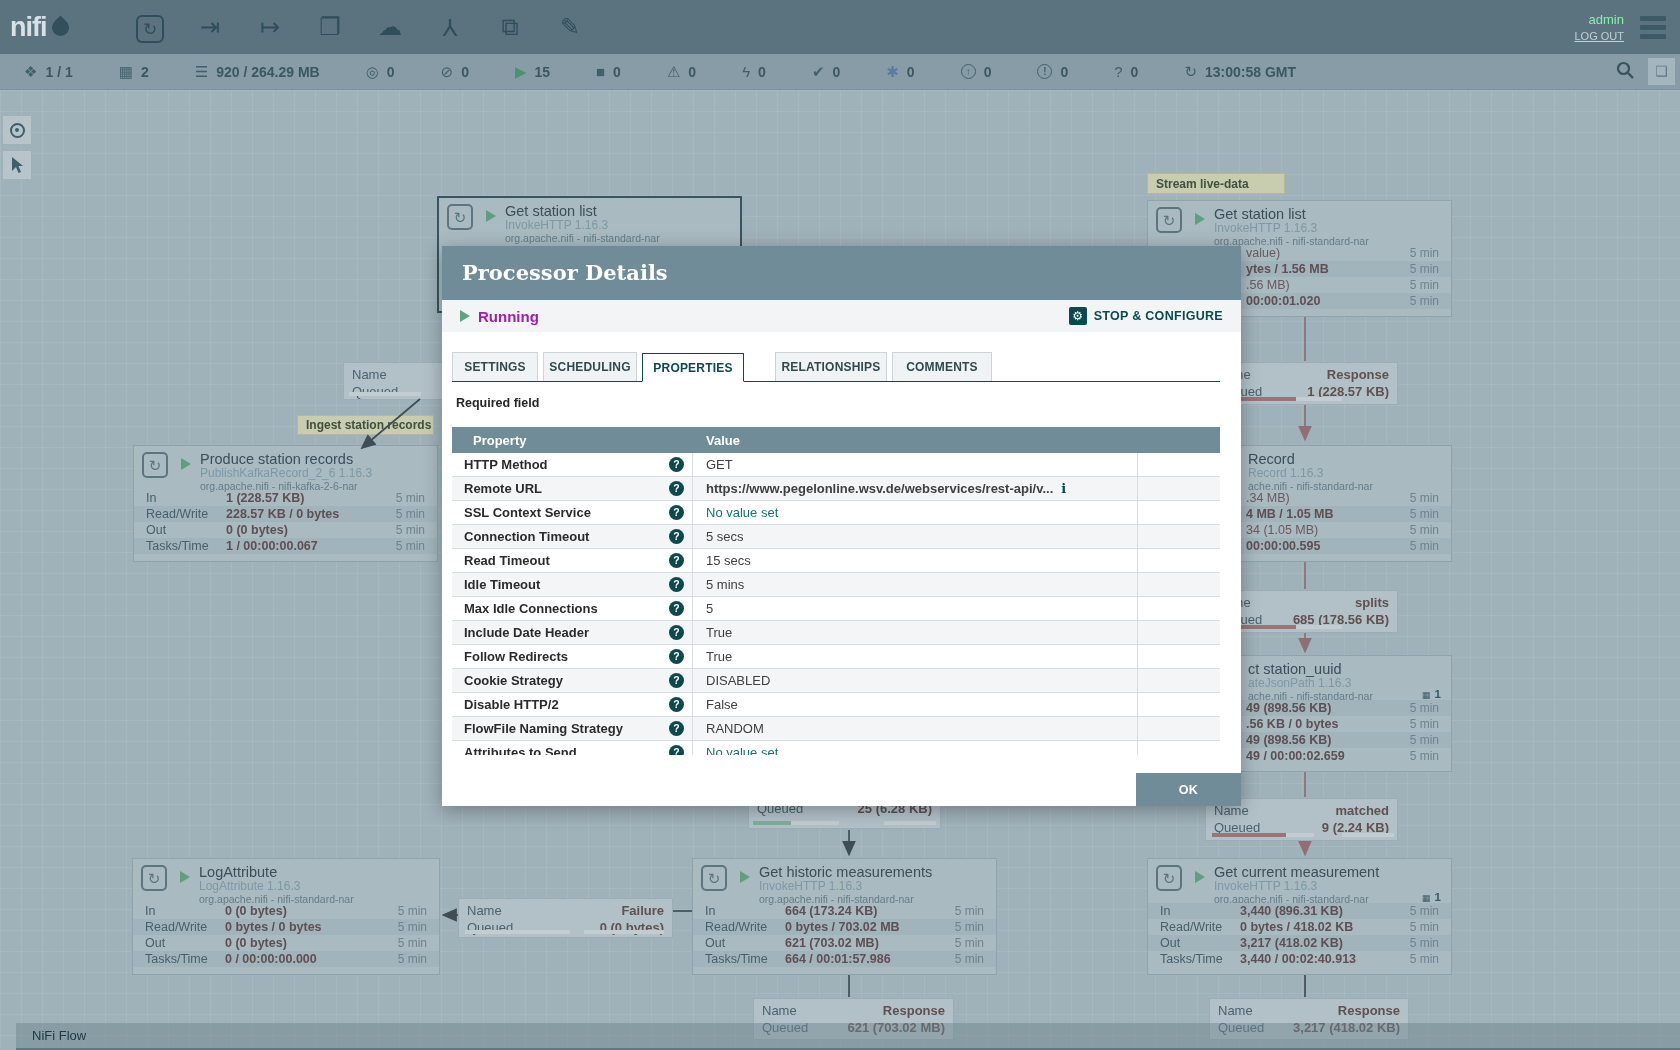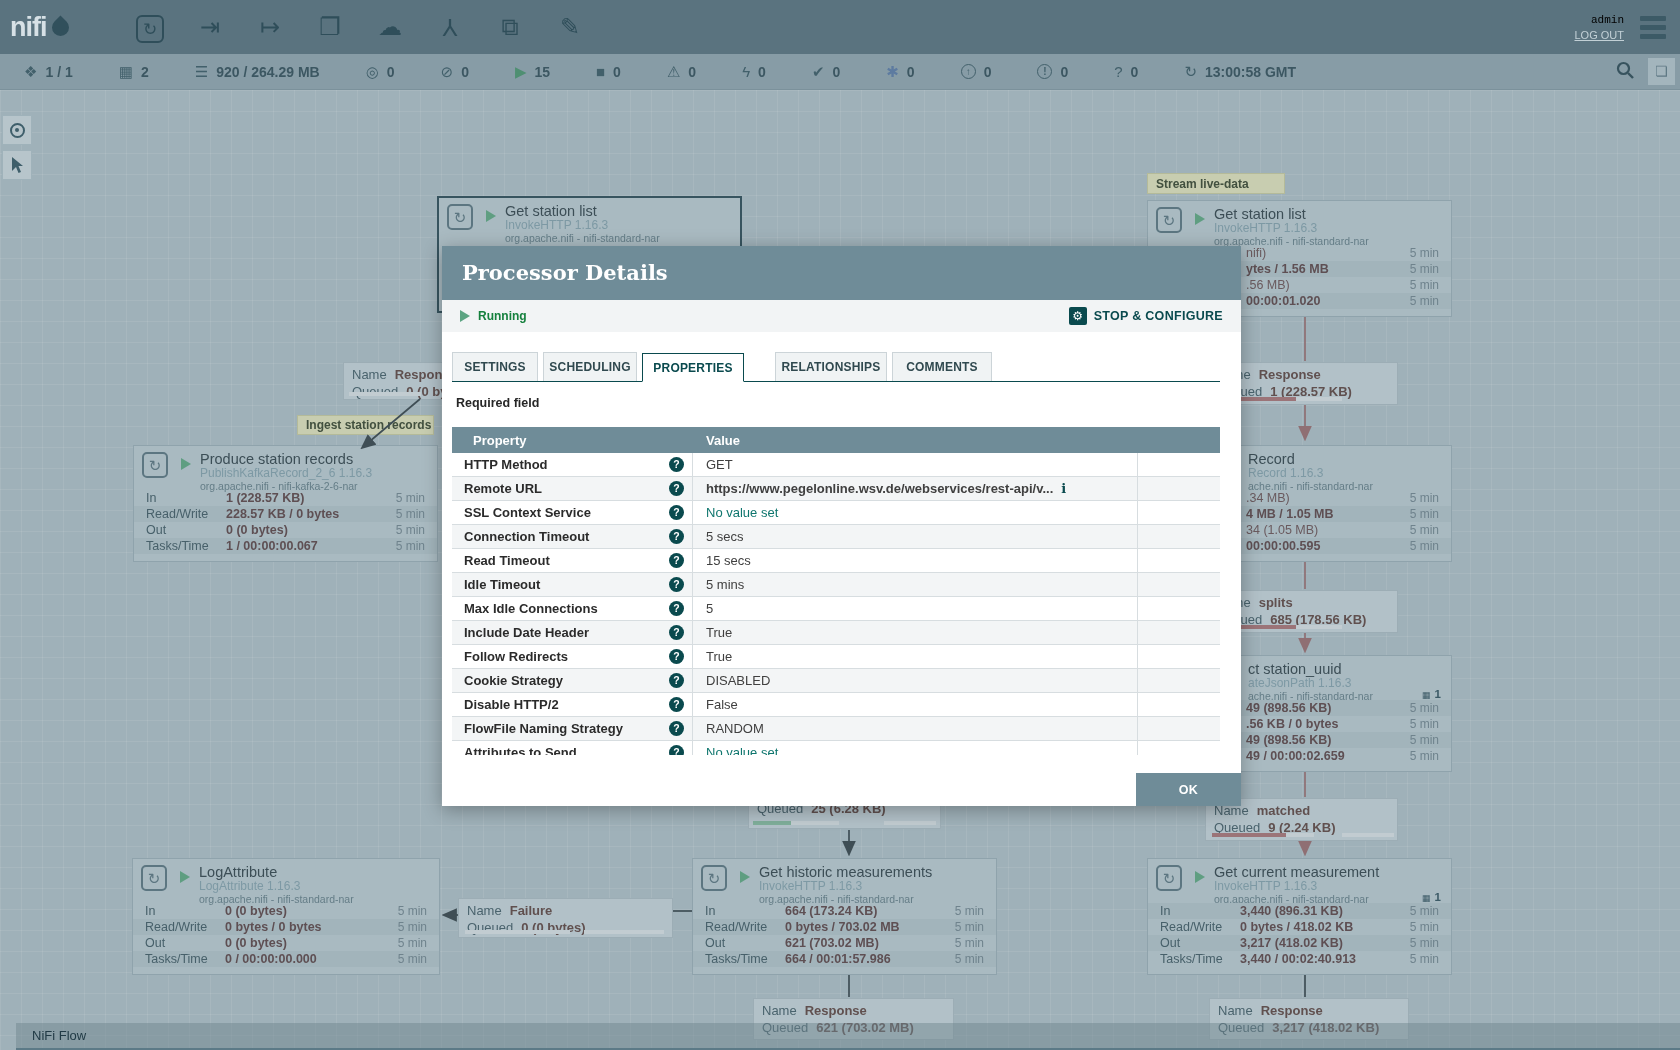--- a/index.html
+++ b/index.html
@@ -9,21 +9,21 @@
   
   #hdr{position:absolute;left:0;top:0;width:100%;height:54px;background:#5a737f;display:flex;align-items:center;z-index:30;}
   #logo{display:flex;align-items:center;margin-left:10px;width:110px;}
   #logo .word{font-size:27px;font-weight:bold;letter-spacing:-1px;color:#d7e1e6;}
   #logo .drop{width:17px;height:17px;background:#31505c;border-radius:0 50% 50% 50%;transform:rotate(45deg);margin-left:5px;}
   .tool{width:42px;height:34px;margin:0 9px;color:#2f4e5a;font-size:24px;line-height:34px;text-align:center;cursor:grab;}
   .tool.boxed span{display:inline-block;width:28px;height:28px;border:2px solid #2f4e5a;border-radius:6px;line-height:25px;font-size:17px;}
   .tool .flip{display:inline-block;transform:scaleY(-1);}
   #hdr-right{margin-left:auto;display:flex;align-items:center;margin-right:14px;}
   #user{display:flex;flex-direction:column;align-items:flex-end;margin-right:16px;}
-  #user .u{color:#000000;font-size:11px;font-family:Liberation Mono, monospace;}
+  #user .u{color:#86efac;font-size:13px;}
   #user .o{color:#c2d0d6;font-size:11px;text-decoration:underline;cursor:pointer;margin-top:3px;}
   #burger{display:flex;flex-direction:column;gap:4px;cursor:pointer;}
   #burger div{width:26px;height:5px;background:#3c5a66;border-radius:1px;}
 
   
   #sbar{position:absolute;left:0;top:54px;width:100%;height:36px;background:#879ca6;display:flex;align-items:center;padding-left:24px;z-index:30;border-bottom:1px solid #7b919b;}
   .sb-item{display:flex;align-items:center;margin-right:46px;white-space:nowrap;}
   .sb-ico{font-size:15px;color:#42606b;margin-right:8px;}
   .sb-ico.green{color:#4f8f72;}
   .sb-ico.blue{color:#5d7ba0;}
@@ -56,37 +56,37 @@
   .prow:nth-child(odd){background:#a2b4bb;}
   .prow .lb{width:80px;color:#47606a;flex:none;}
   .prow .vl{flex:1;color:#5e4f53;font-weight:bold;white-space:nowrap;overflow:hidden;}
   .prow .mn{color:#6f838d;font-size:12px;margin-left:8px;flex:none;}
   .prow .fragv{position:absolute;left:98px;color:#5e4f53;font-weight:bold;white-space:nowrap;}
   .prow .fragv.nrm{font-weight:normal;color:#6a5a5e;}
   .pbadge{position:absolute;right:10px;top:32px;font-size:11.5px;font-weight:bold;color:#3c5a66;}
   .pbadge::before{content:"▦";font-size:9px;margin-right:4px;font-weight:normal;}
 
   .conn{position:absolute;background:#b2c1c8;border:1px solid #9cadb5;z-index:5;padding:3px 8px 7px 8px;font-size:13px;}
-  .conn .crow{display:flex;height:17px;align-items:center;white-space:nowrap;}
+  .conn .crow{display:flex;height:17px;align-items:center;white-space:nowrap;justify-content:space-between;}
   .conn .cl{color:#4a636d;margin-right:8px;}
   .conn .cv{color:#60504f;font-weight:bold;}
   .cbars{position:absolute;left:0;bottom:3px;height:4px;width:100%;}
   .cbars div{position:absolute;height:4px;top:0;}
 
   .ylabel{position:absolute;background:#c8cdb0;border:1px solid #b4ba99;z-index:5;font-size:12px;font-weight:bold;color:#42503f;display:flex;align-items:center;padding:0 8px;white-space:nowrap;}
 
   #footer{position:absolute;left:16px;top:1023px;width:100%;height:27px;background:rgba(110,133,143,0.48);z-index:20;display:flex;align-items:center;border-bottom:2px solid #5c7a87;}
   #footer span{margin-left:16px;font-size:13px;color:#203a45;cursor:pointer;}
 
   
   #dlg{position:absolute;left:442px;top:246px;width:799px;height:560px;background:#fff;z-index:50;box-shadow:0 4px 18px rgba(0,0,0,0.3);}
   #dlg-hd{height:54px;background:#6f8c98;color:#fff;font-family:"DejaVu Serif",serif;font-weight:bold;font-size:21px;line-height:54px;padding-left:20px;}
   #dlg-status{height:32px;background:#f2f4f5;display:flex;align-items:center;padding:0 18px;}
   #run-tri{width:0;height:0;border-left:10px solid #5ca482;border-top:6px solid transparent;border-bottom:6px solid transparent;margin-right:8px;}
-  #run-txt{font-size:12px;font-weight:bold;color:#15803d;}
+  #run-txt{font-size:15px;font-weight:bold;color:#a21caf;}
   #stopcfg{margin-left:auto;display:flex;align-items:center;cursor:pointer;}
   #stopcfg .gear{width:18px;height:18px;background:#0a4a4e;border-radius:2px;color:#fff;font-size:12px;line-height:18px;text-align:center;margin-right:7px;}
   #stopcfg .txt{font-size:12.5px;font-weight:bold;color:#0a4a4e;letter-spacing:0.3px;}
   #tabs{position:absolute;left:10px;top:106px;width:768px;display:flex;border-bottom:1px solid #0a4a4e;align-items:flex-end;}
   .tab{height:29px;margin-right:5px;background:#f0f3f4;border:1px solid #ccd4d8;border-bottom:none;font-size:12px;font-weight:bold;color:#30494f;display:flex;align-items:center;justify-content:center;cursor:pointer;letter-spacing:0.2px;}
   .tab.active{background:#fff;border:1px solid #0a4a4e;border-bottom:1px solid #fff;margin-bottom:-1px;color:#0a4a4e;}
   #reqf{position:absolute;left:14px;top:150px;font-size:12.5px;font-weight:bold;color:#262626;}
   #tbl{position:absolute;left:10px;top:181px;width:768px;height:328px;overflow:hidden;}
   #thead{height:26px;background:#6f8c98;display:flex;align-items:center;color:#fff;font-size:13px;font-weight:bold;}
   #thead .h1{width:240px;padding-left:21px;}
@@ -254,21 +254,21 @@
           <div class="phead">
             <span class="picon">↻</span>
             <span class="pplay"></span>
             <div class="ptit">
               <div class="t">Get station list</div>
               <div class="s">InvokeHTTP 1.16.3</div>
               <div class="n">org.apache.nifi - nifi-standard-nar</div>
             </div>
           </div>
           <div class="prow">
-            <span class="fragv nrm">nifi)</span>
+            <span class="fragv nrm">value)</span>
             <span class="mn" style="margin-left: auto;">5 min</span>
           </div>
           <div class="prow">
             <span class="fragv">ytes / 1.56 MB</span>
             <span class="mn" style="margin-left: auto;">5 min</span>
           </div>
           <div class="prow">
             <span class="fragv nrm">.56 MB)</span>
             <span class="mn" style="margin-left: auto;">5 min</span>
           </div>

